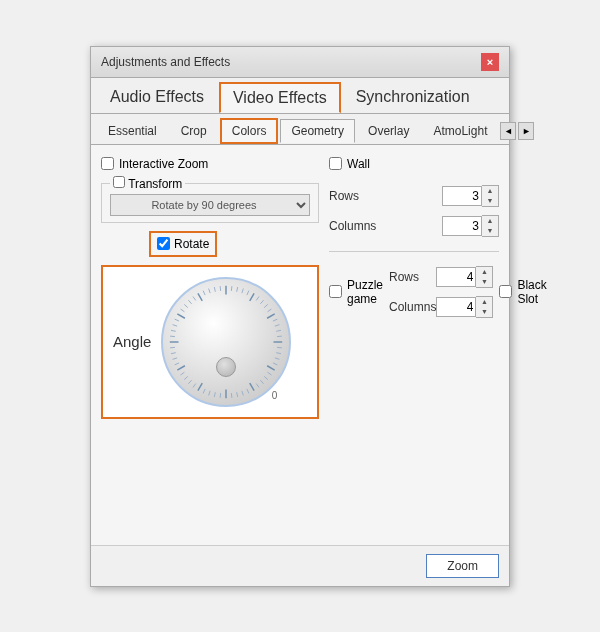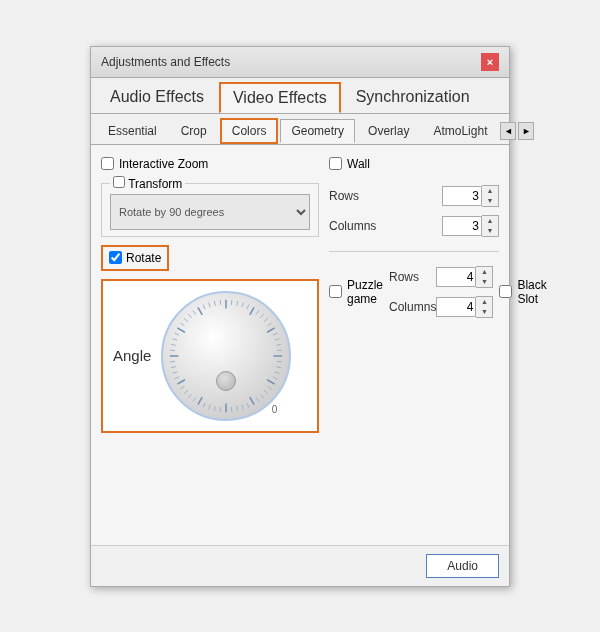--- a/index.html
+++ b/index.html
@@ -150,35 +150,37 @@
       padding: 0 3px;
       font-size: 12px;
     }
     .dropdown-row {
       display: flex;
       align-items: center;
       margin-top: 4px;
     }
     .dropdown {
       flex: 1;
-      height: 36px;
+      height: 22px;
       border: 1px solid #aaa;
       background: #e8e8e8;
       padding: 0 4px;
       font-size: 11px;
       color: #555;
+      text-align: center;
     }
     .rotate-section {
       border: 2px solid #e07020;
       padding: 4px 6px;
       display: inline-flex;
       align-items: center;
       gap: 4px;
       width: fit-content;
       background: #f5f5f5;
+      margin-left: 48px;
     }
     .angle-section {
       border: 2px solid #e07020;
       background: white;
       padding: 10px;
       display: flex;
       align-items: center;
       gap: 10px;
       min-height: 140px;
     }
@@ -494,15 +496,15 @@
         </div>
         <div class="checkbox-row">
           <input type="checkbox" style="">
           <label>Black Slot</label>
         </div>
       </div>
     </div>
   </div>
 
   <div class="footer">
-    <button class="close-dialog-btn">Audio</button>
+    <button class="close-dialog-btn">Zoom</button>
   </div>
 </div>
 
 </body></html>

